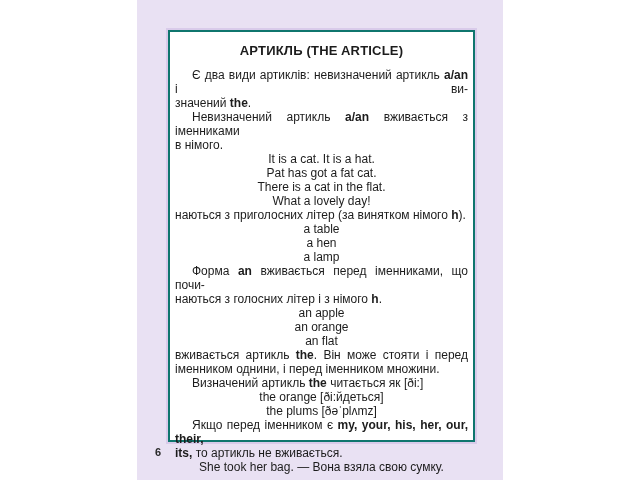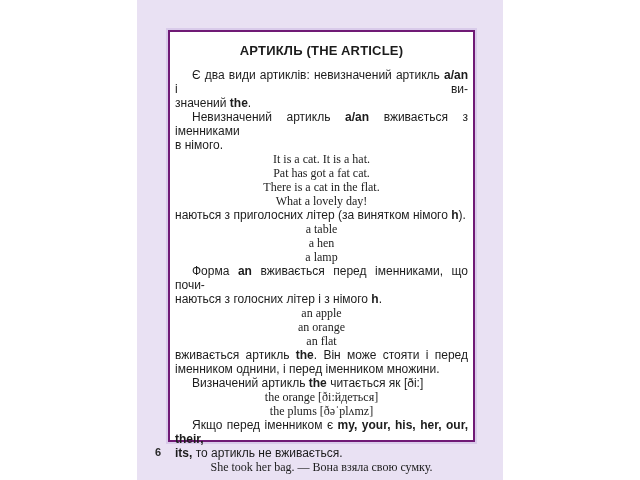--- a/index.html
+++ b/index.html
@@ -16,40 +16,40 @@
     left: 137px; top: 0;
     width: 366px; height: 480px;
     background: #e9e1f3;
   }
   .content-frame {
     position: absolute;
     left: 31px; top: 30px;
     width: 307px; height: 412px;
     box-sizing: border-box;
     background: #ffffff;
-    border: 2px solid #701a75;
+    border: 2px solid #0f766e;
     box-shadow: 0 0 0 2px #d9cbea;
     padding: 6px 5px 0 5px;
   }
   .section-title {
     margin: 5px 0 0 0;
     font-size: 13px;
     font-weight: bold;
     text-align: center;
     line-height: 16px;
     letter-spacing: 0.2px;
   }
   .section-body {
     margin-top: 9px;
     font-size: 12px;
     line-height: 14px;
   }
   .line { min-height: 14px; white-space: normal; }
   .line.left    { text-align: left; }
-  .line.center  { text-align: center; font-family: Liberation Serif, serif; }
+  .line.center  { text-align: center; }
   .line.justify { text-align: justify; text-align-last: justify; }
   .line.indent  { text-indent: 17px; }
   .page-number {
     position: absolute;
     left: 18px; top: 446px;
     font-size: 11px;
     font-weight: bold;
     color: #2a2a2a;
   }
 </style>

